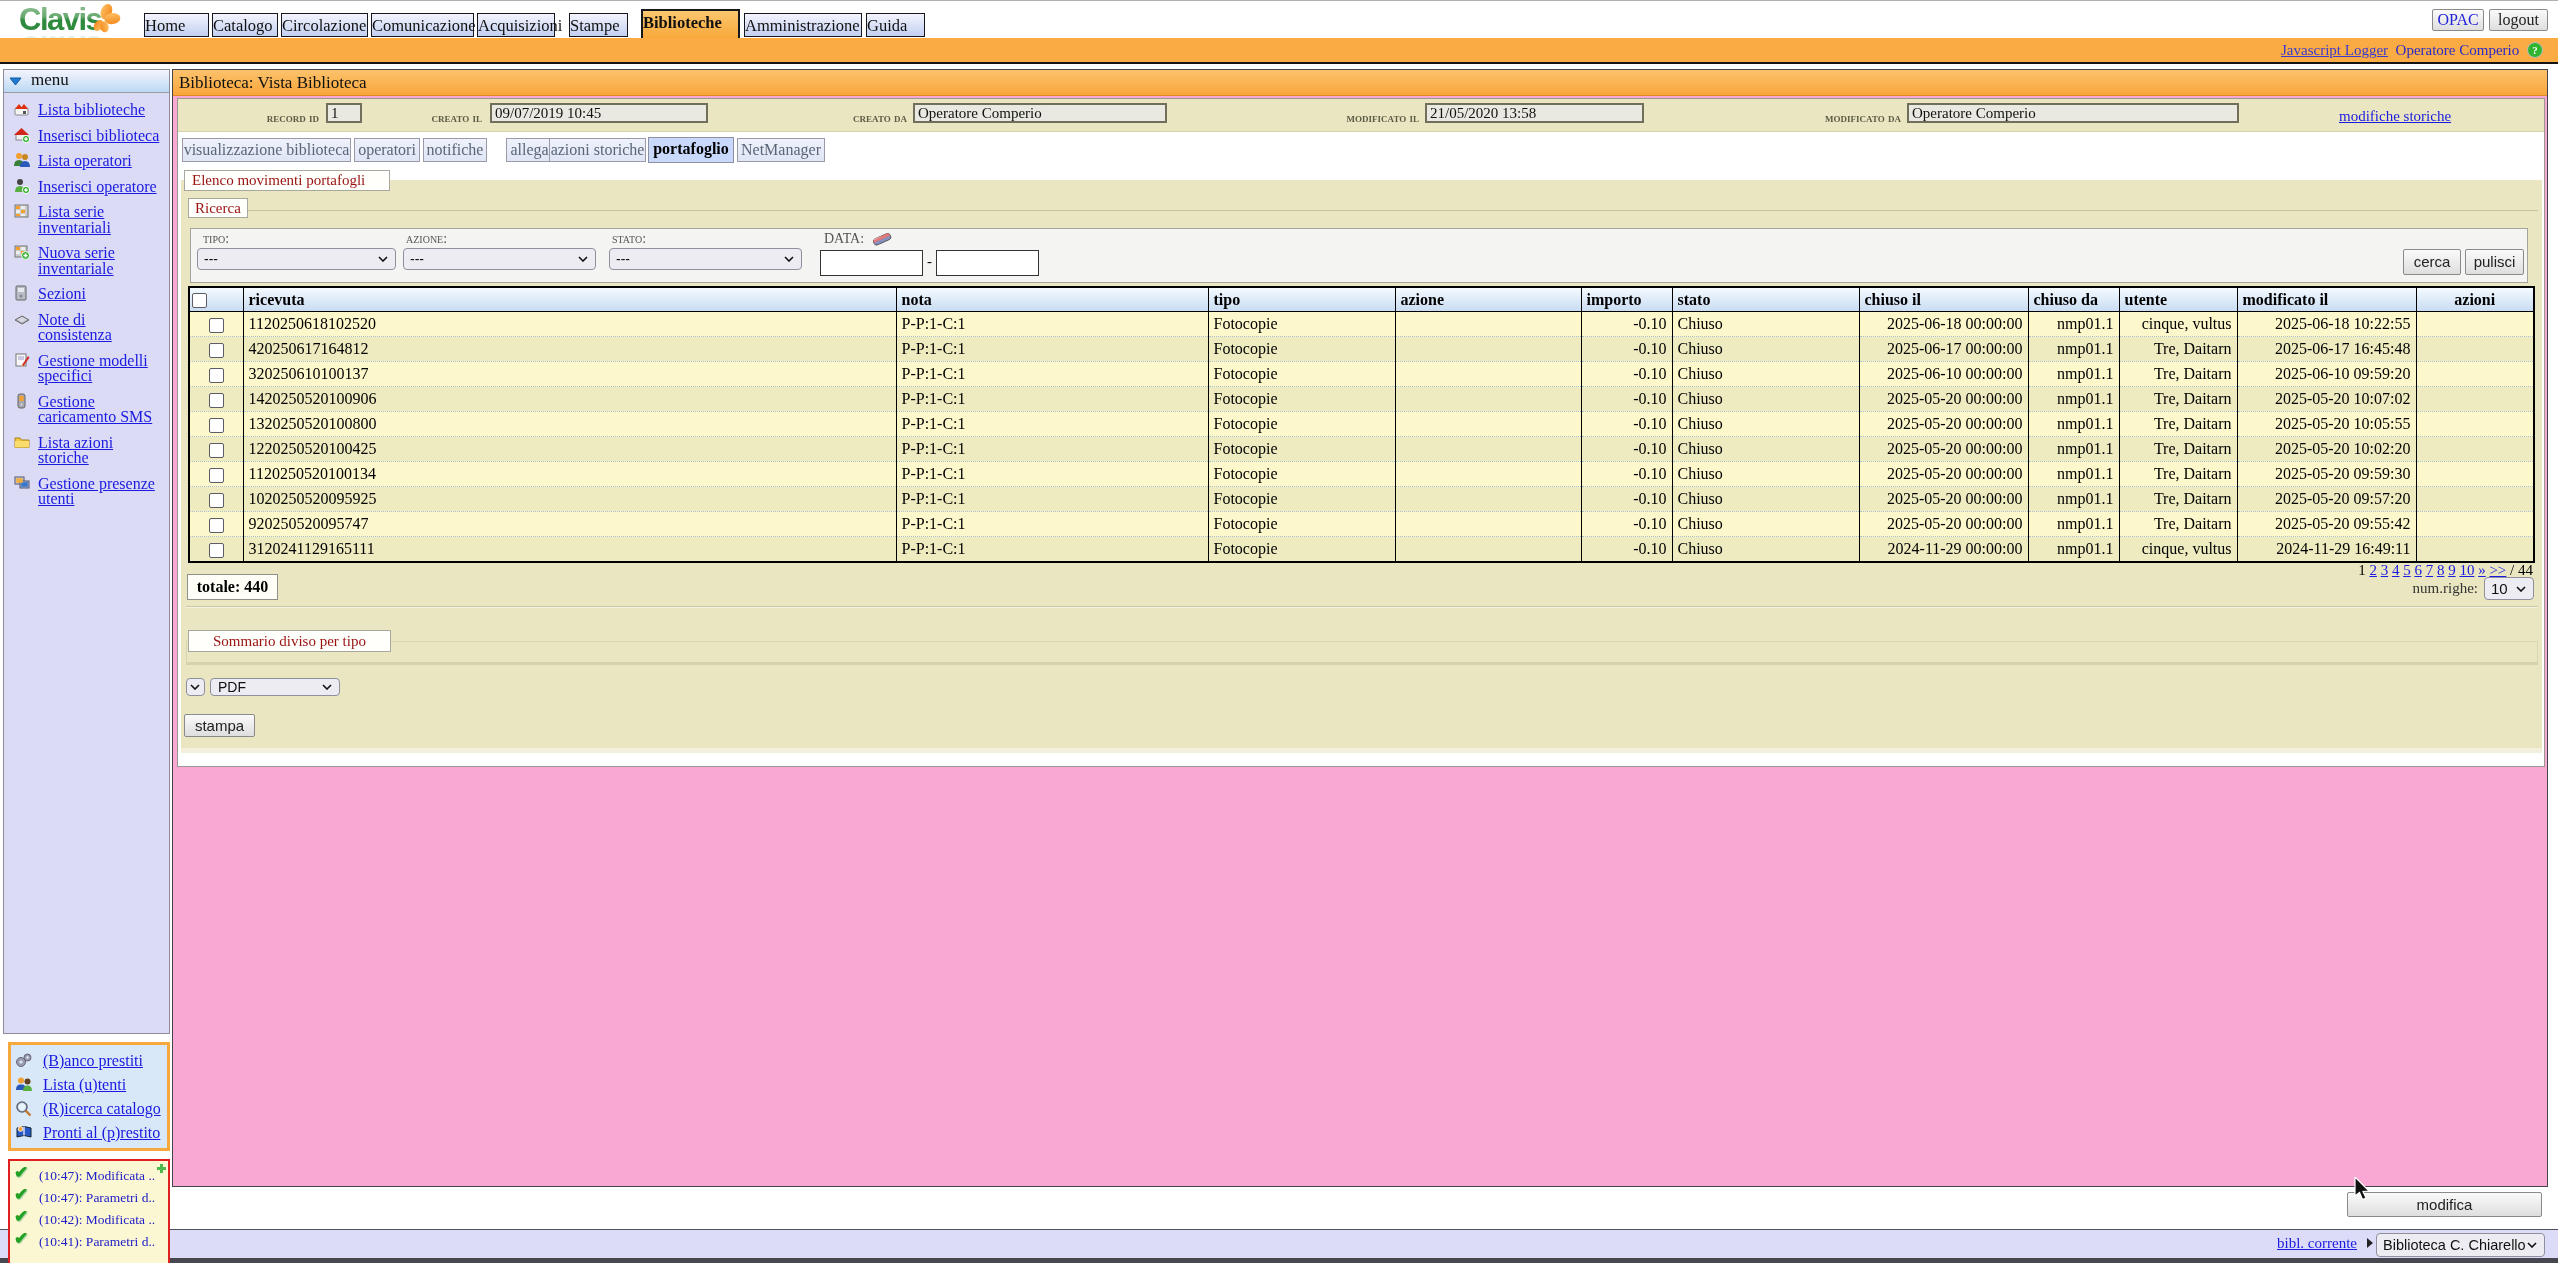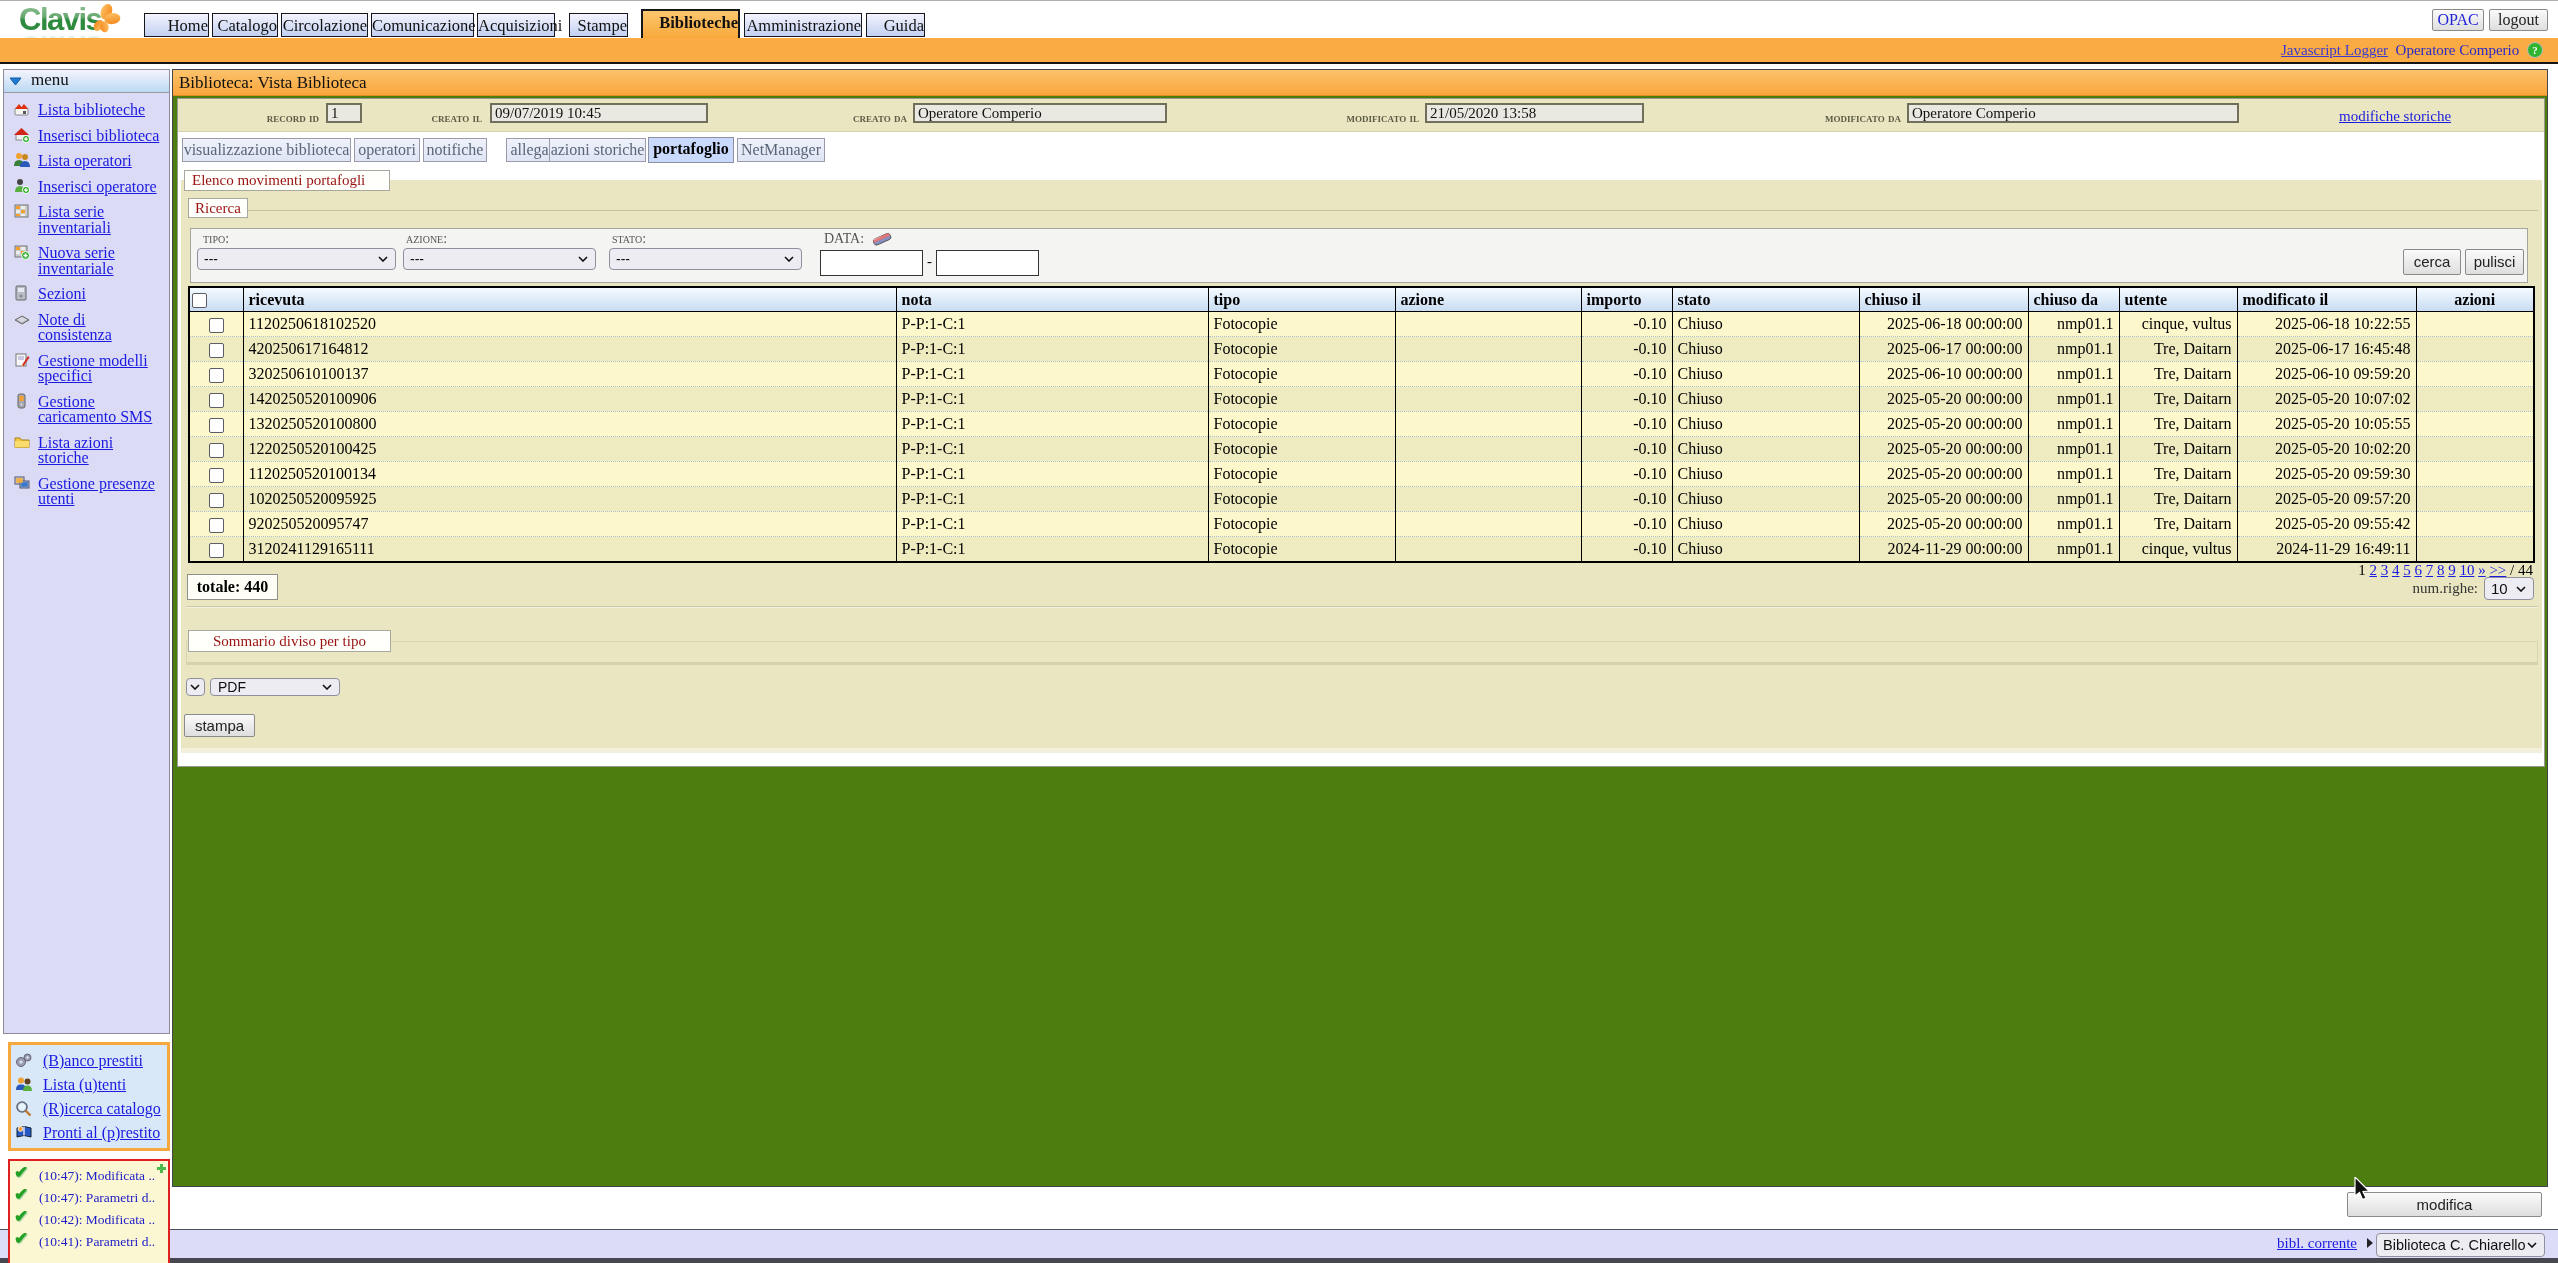--- a/index.html
+++ b/index.html
@@ -1,21 +1,21 @@
 <!DOCTYPE html>
 <html><head>
 <meta charset="utf-8">
 <style>
 html,body{margin:0;padding:0;background:#fff;}
 #root{position:relative;width:2558px;height:1263px;overflow:hidden;font-family:"Liberation Serif",serif;background:#fff;}
 a{color:#1a1ae0;}
 .abs{position:absolute;}
 
 .ttab{position:absolute;top:13px;height:22px;border:1px solid #16161d;background:linear-gradient(#f4f4fd,#c2d0f2);
- font-size:16.5px;color:#111;text-align:right;line-height:24px;}
+ font-size:16.5px;color:#111;text-align:left;line-height:24px;}
 .ttab.act{top:9px;height:29px;border:2px solid #16161d;border-bottom:none;background:linear-gradient(#fcc76f,#f8a637);font-weight:bold;}
 .btn{position:absolute;background:linear-gradient(#fafafa,#dedede);border:1px solid #8a8a8a;border-radius:2px;
  font-family:"Liberation Sans",sans-serif;text-align:center;color:#222;}
 
 .sel{position:absolute;background:#ececf2;border:1px solid #8f8f9d;border-radius:4px;
  font-family:"Liberation Sans",sans-serif;color:#111;}
 .sel svg{position:absolute;right:7px;top:50%;margin-top:-3px;}
 
 #sidebar{position:absolute;left:3px;top:69px;width:165px;height:963px;background:#dbdbf6;border:1px solid #8d8d99;}
 #menuhead{height:22px;background:linear-gradient(#f4f4fd,#bcd9f3);border-bottom:1px solid #9a9aa5;font-size:17px;color:#111;}
@@ -23,21 +23,21 @@
 #sidebar li{position:relative;padding-left:30px;padding-right:5px;margin-bottom:10px;font-size:16px;line-height:15.5px;}
 #sidebar li .ic{position:absolute;left:6px;top:-1px;}
 #lowblue{position:absolute;left:8px;top:1042px;width:156px;height:103px;background:#d9e8f9;border:3px solid #f7a83c;}
 #lowblue div{position:relative;padding-left:28px;margin:7px 0 0 4px;font-size:16px;line-height:17px;}
 #lowblue .ic{position:absolute;left:0px;top:0px;}
 #redbox{position:absolute;left:8px;top:1159px;width:158px;height:120px;background:#fbf7d2;border:2px solid #e02020;z-index:10;}
 #redbox div{position:relative;padding-left:26px;margin:7px 0 0 3px;font-size:13.5px;line-height:15px;color:#2020c8;}
 #redbox .ck{position:absolute;left:1px;top:-3px;font-size:17px;color:#22a022;font-weight:bold;
  text-shadow:1px 1px 1px #9c9;}
 
-#mainbox{position:absolute;left:172px;top:69px;width:2374px;height:1116px;border:1px solid #44444c;background:#4d7c0f;}
+#mainbox{position:absolute;left:172px;top:69px;width:2374px;height:1116px;border:1px solid #44444c;background:#f9a8d4;}
 #titlebar{position:absolute;left:0;top:0;width:100%;height:25px;background:linear-gradient(#fcc26c,#f9a63a);
  border-bottom:1px solid #e08a28;font-size:17px;line-height:25px;color:#101010;}
 #innerpanel{position:absolute;left:4px;top:28px;width:2366px;height:667px;background:#fff;border:1px solid #99998f;}
 #fieldsrow{position:absolute;left:0;top:0;width:100%;height:32px;background:#e9e6c1;border-bottom:1px solid #d6d3ac;}
 .flab{position:absolute;top:11px;font-size:13px;font-weight:bold;font-variant:small-caps;color:#5c5b45;text-align:right;}
 .finp{position:absolute;top:4px;height:16px;background:#e9e9e1;border:2px solid #706f5c;font-size:15px;padding:0 3px;line-height:17px;color:#111;}
 .stab{position:absolute;top:39px;height:22px;border:1px solid #9a9aa8;background:linear-gradient(#eff2fb,#dfe5f5);
  font-size:16px;color:#5a6678;text-align:center;line-height:22px;}
 .stab.act{top:38px;height:24px;background:#c9d9fc;color:#000;font-weight:bold;border-color:#8f8fa0;}
 #khaki{position:absolute;left:3px;top:81px;width:2361px;height:568px;background:#e9e6c1;border-bottom:5px solid #f2f0dc;}

